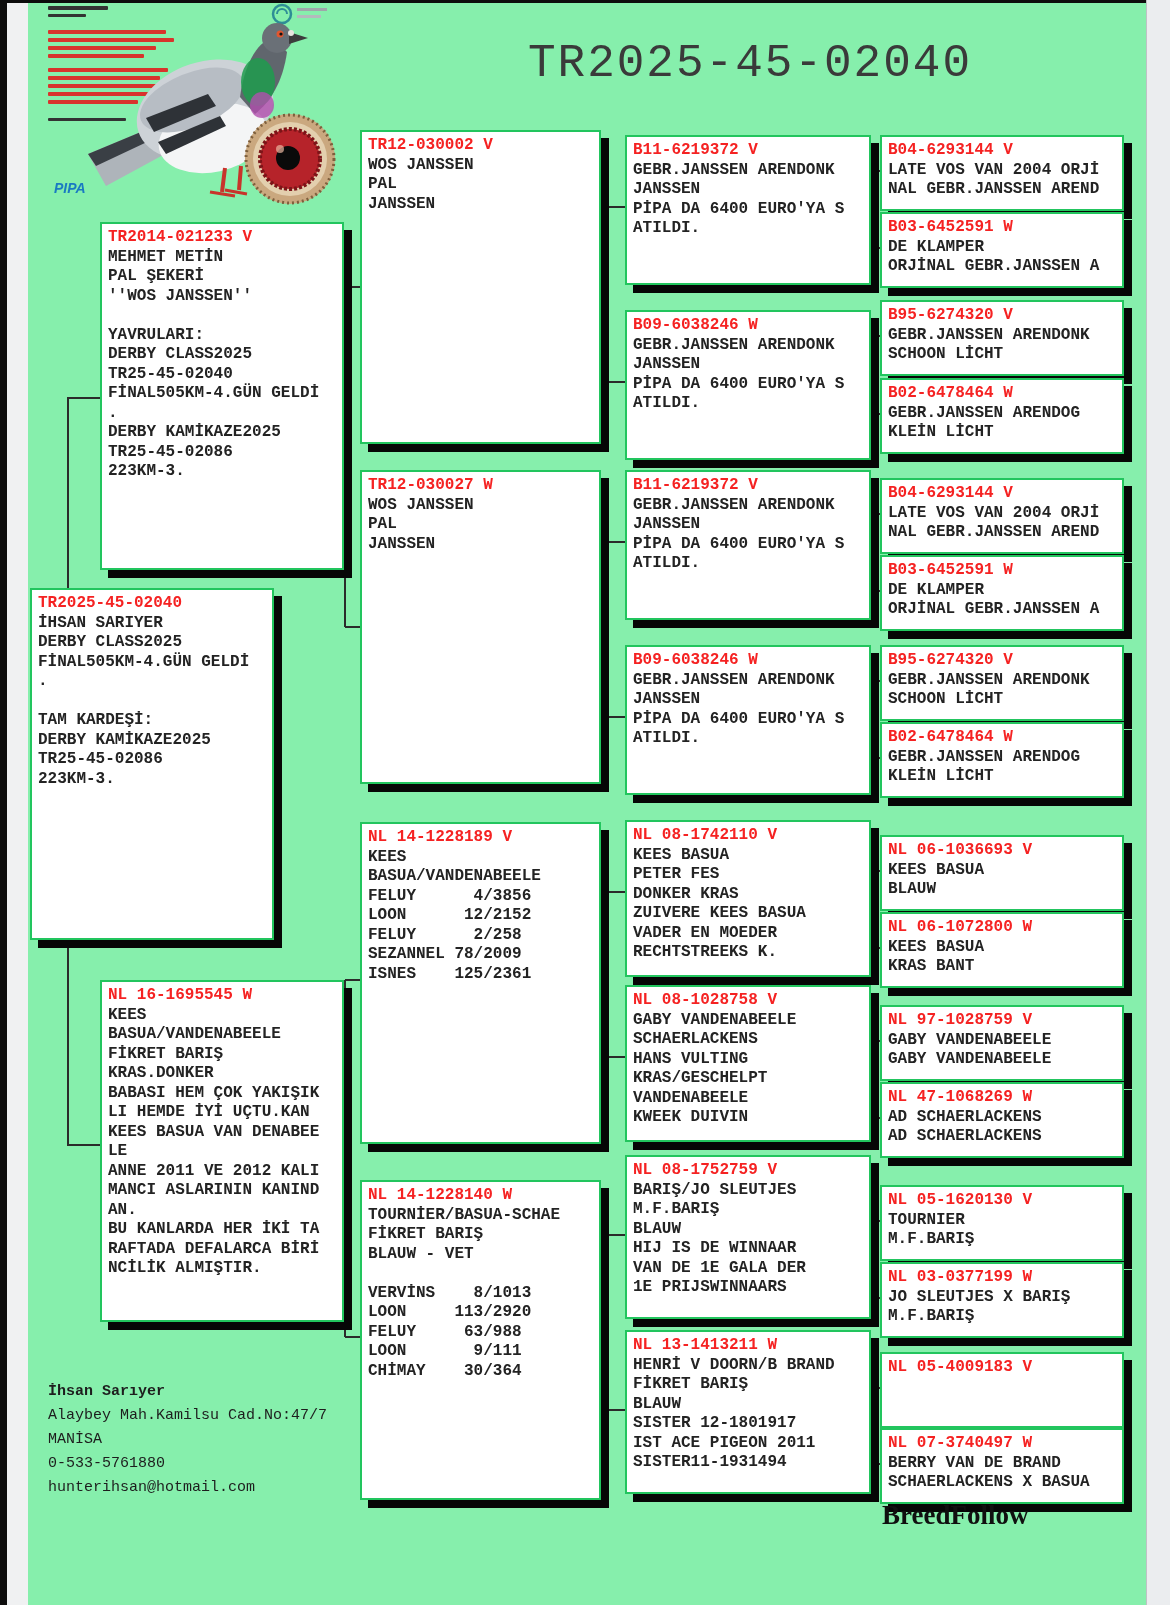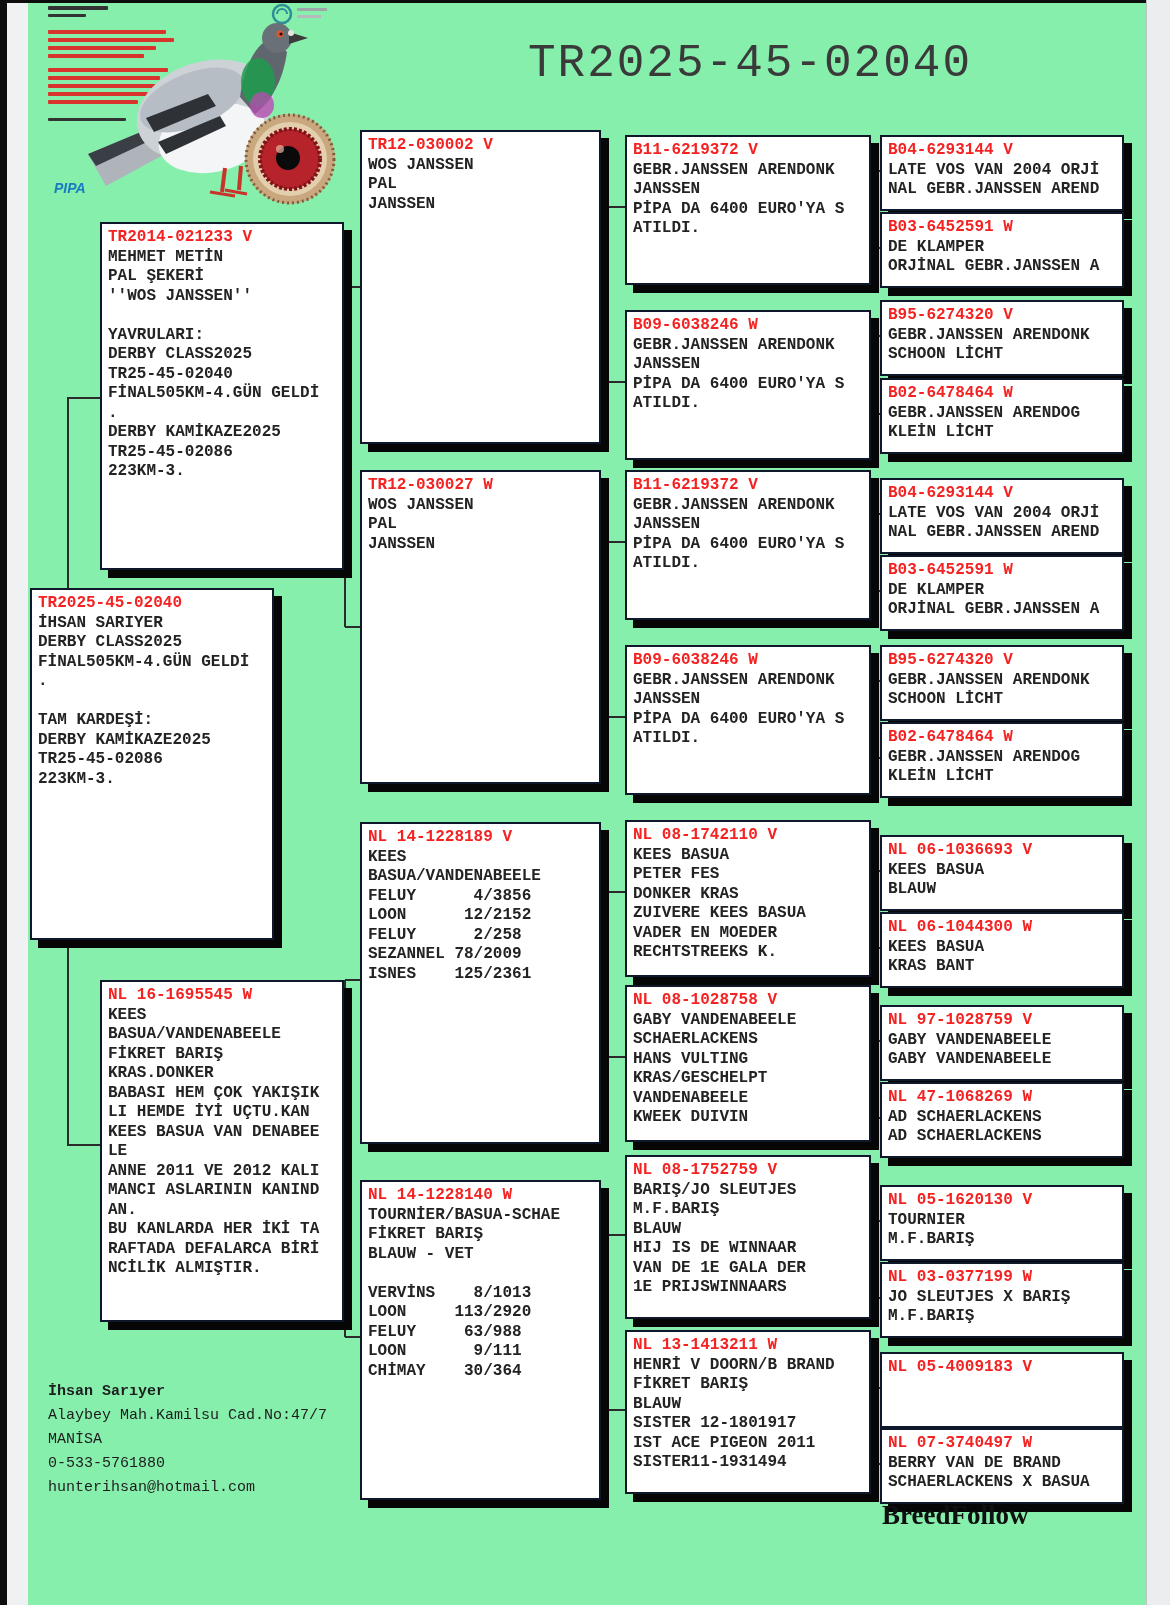--- a/index.html
+++ b/index.html
@@ -5,21 +5,21 @@
   html,body{margin:0;padding:0;background:#fff;}
   #page{position:relative;width:1170px;height:1605px;background:#86efac;overflow:hidden;
         font-family:"Liberation Mono","DejaVu Sans Mono",monospace;}
   .edge-left{position:absolute;left:0;top:0;width:7px;height:1605px;background:#0d0d0d;}
   .edge-left-gray{position:absolute;left:7px;top:0;width:21px;height:1605px;background:#f0f1f2;}
   .edge-top{position:absolute;left:0;top:0;width:1146px;height:3px;background:#0d0d0d;}
   .edge-right{position:absolute;left:1146px;top:0;width:24px;height:1605px;background:#ebedef;border-left:1px solid #bfc2c5;}
   #title{position:absolute;left:360px;top:38px;width:780px;text-align:center;
          font:500 46px/52px "Liberation Mono",monospace;letter-spacing:2px;color:#3a3a3a;}
   #connectors{position:absolute;left:0;top:0;z-index:1;pointer-events:none;}
-  .box{position:absolute;z-index:2;background:#fff;border:2px solid #0f172a;box-shadow:8px 8px 0 #060606;
+  .box{position:absolute;z-index:2;background:#fff;border:2px solid #22c55e;box-shadow:8px 8px 0 #060606;
        padding:4px 6px;font-weight:700;font-size:16px;line-height:19.5px;color:#232323;}
   .box .ring{color:#f52222;}
   .box .body{white-space:pre-wrap;}
   #collage{position:absolute;left:40px;top:2px;width:300px;height:210px;z-index:2;}
   .fp{position:absolute;border-radius:1px;filter:blur(.4px);}
   .fp.k{background:#333;}
   .fp.r{background:#d8342c;}
   #pipa-logo{position:absolute;left:14px;top:178px;font:italic 700 14px "Liberation Sans",sans-serif;color:#1a7ac2;z-index:3;}
   #contact{position:absolute;left:48px;top:1380px;font-size:15px;line-height:24px;color:#1d1d1d;z-index:2;}
   #contact .cname{font-weight:700;}
@@ -296,21 +296,21 @@
     <div class="ring">B02-6478464 W</div>
     <div class="body">GEBR.JANSSEN ARENDOG
 KLEİN LİCHT</div>
   </div>
   <div class="box" style="left:880px;top:835px;width:228px;height:64px">
     <div class="ring">NL 06-1036693 V</div>
     <div class="body">KEES BASUA
 BLAUW</div>
   </div>
   <div class="box" style="left:880px;top:912px;width:228px;height:64px">
-    <div class="ring">NL 06-1044300 W</div>
+    <div class="ring">NL 06-1072800 W</div>
     <div class="body">KEES BASUA
 KRAS BANT</div>
   </div>
   <div class="box" style="left:880px;top:1005px;width:228px;height:64px">
     <div class="ring">NL 97-1028759 V</div>
     <div class="body">GABY VANDENABEELE
 GABY VANDENABEELE</div>
   </div>
   <div class="box" style="left:880px;top:1082px;width:228px;height:64px">
     <div class="ring">NL 47-1068269 W</div>

